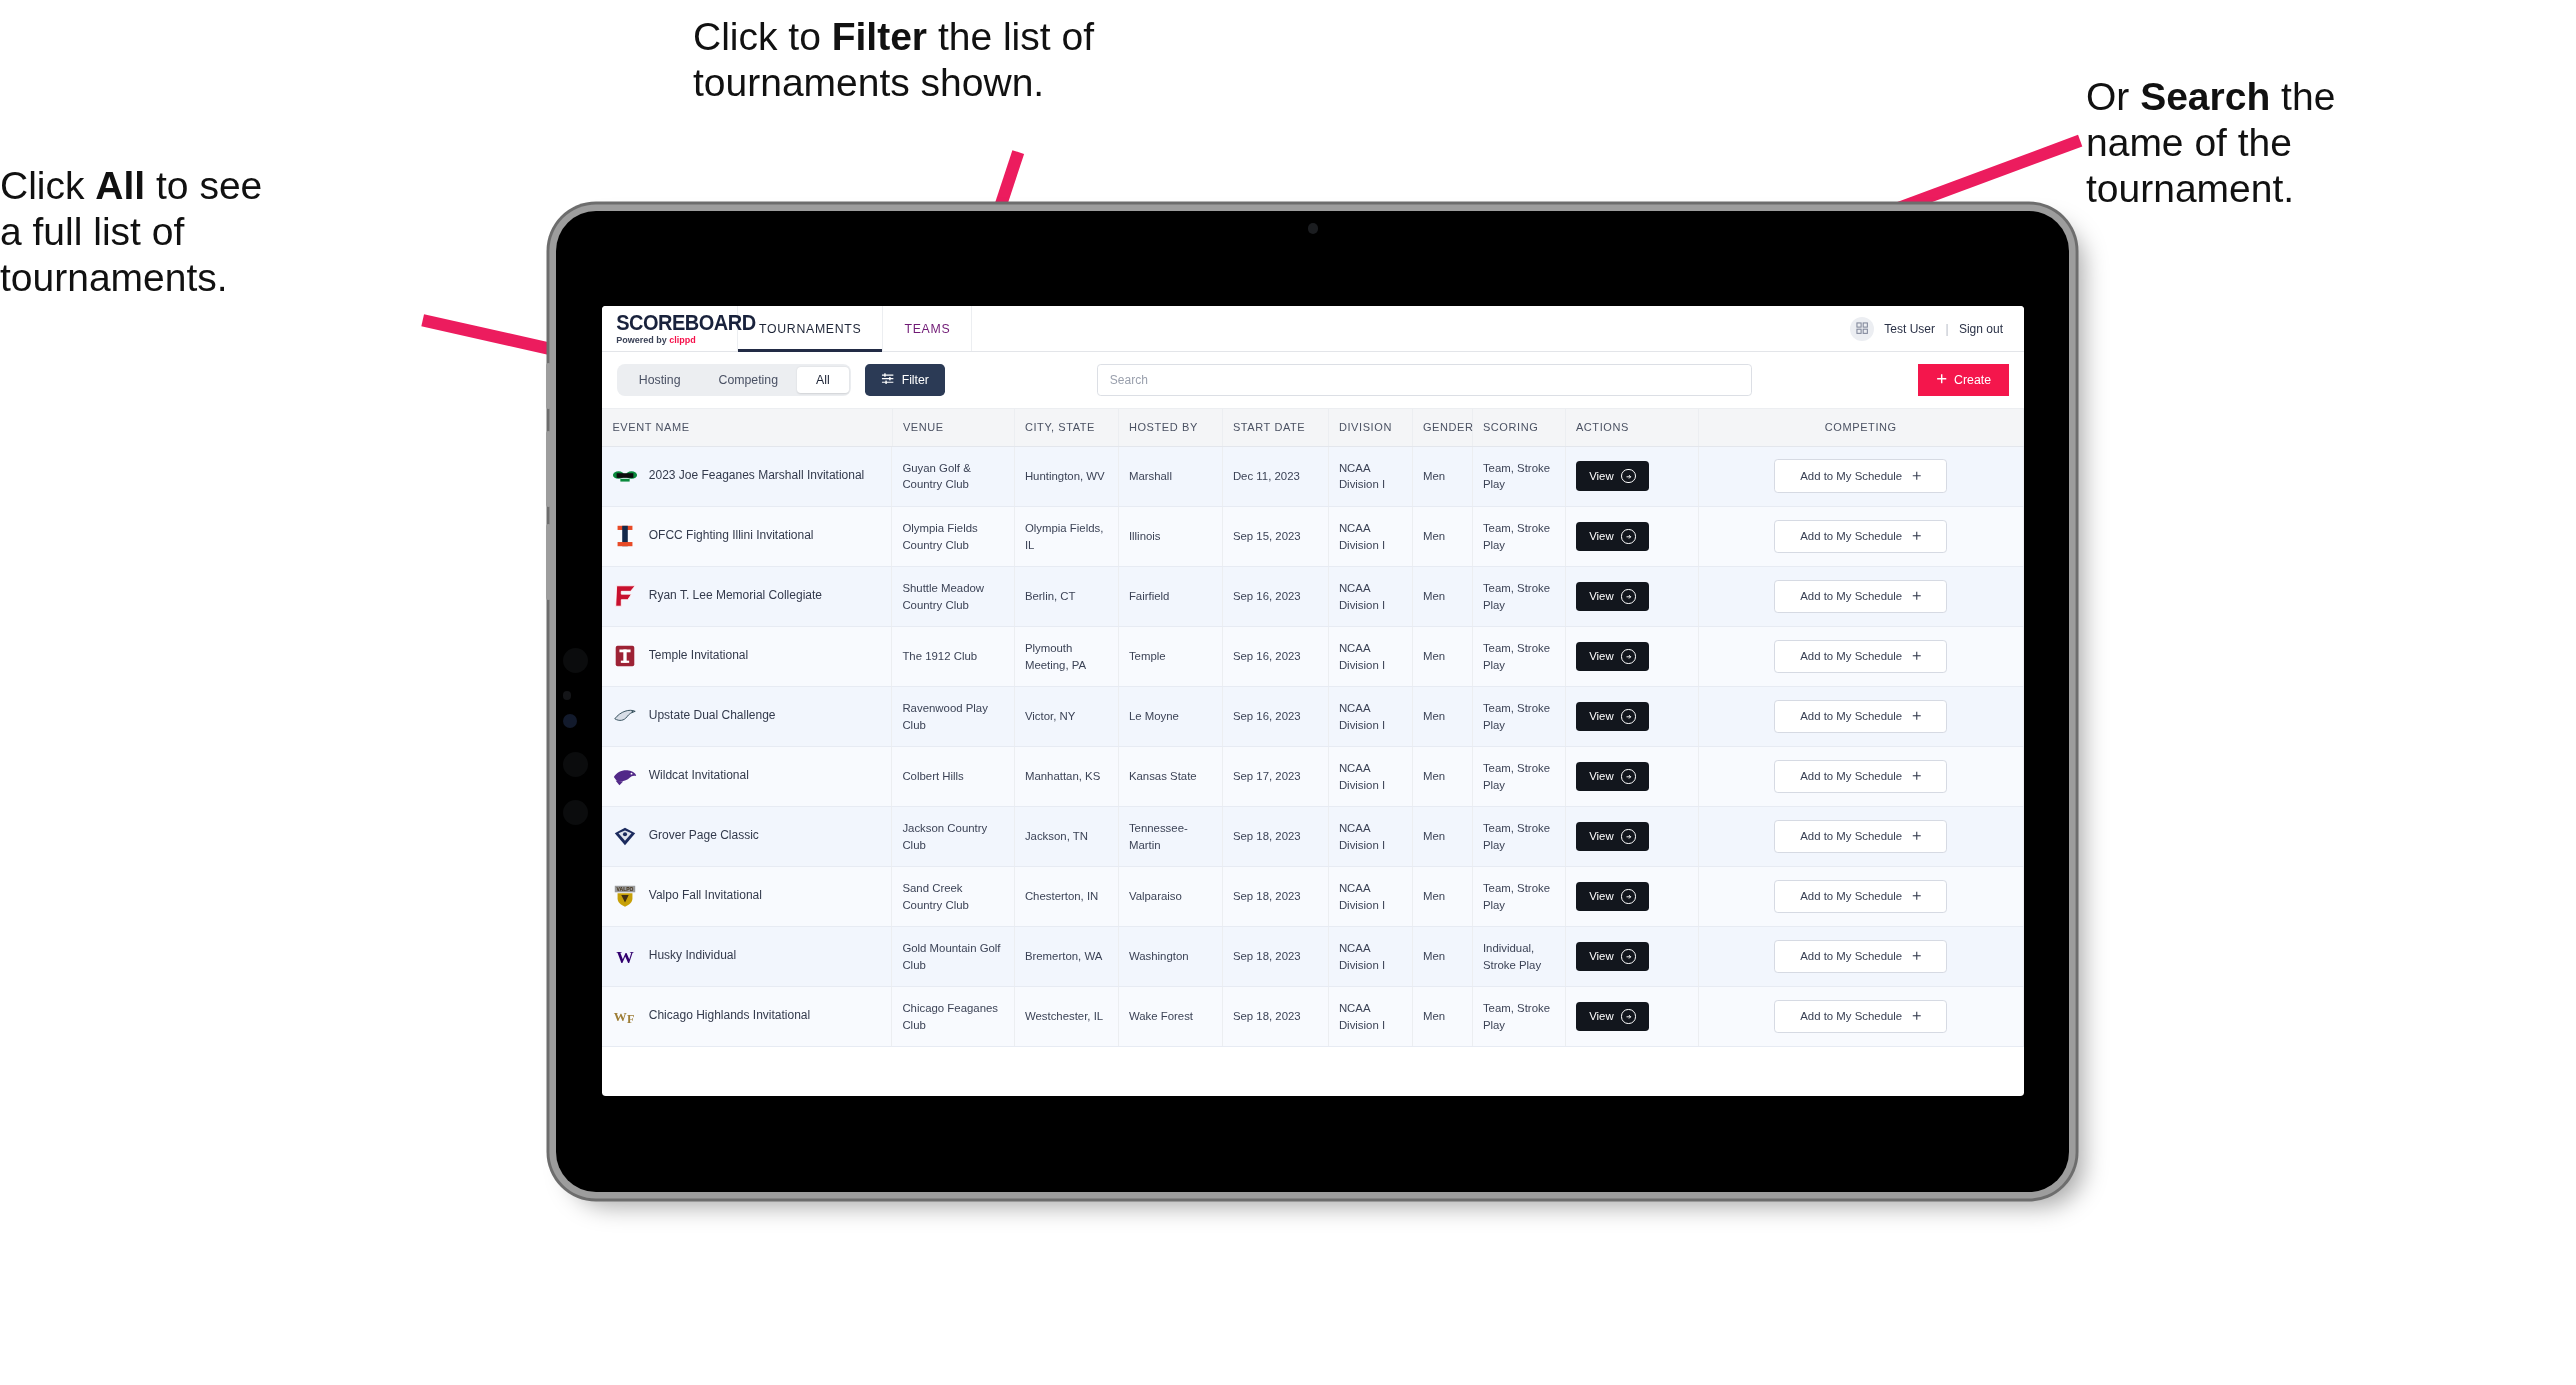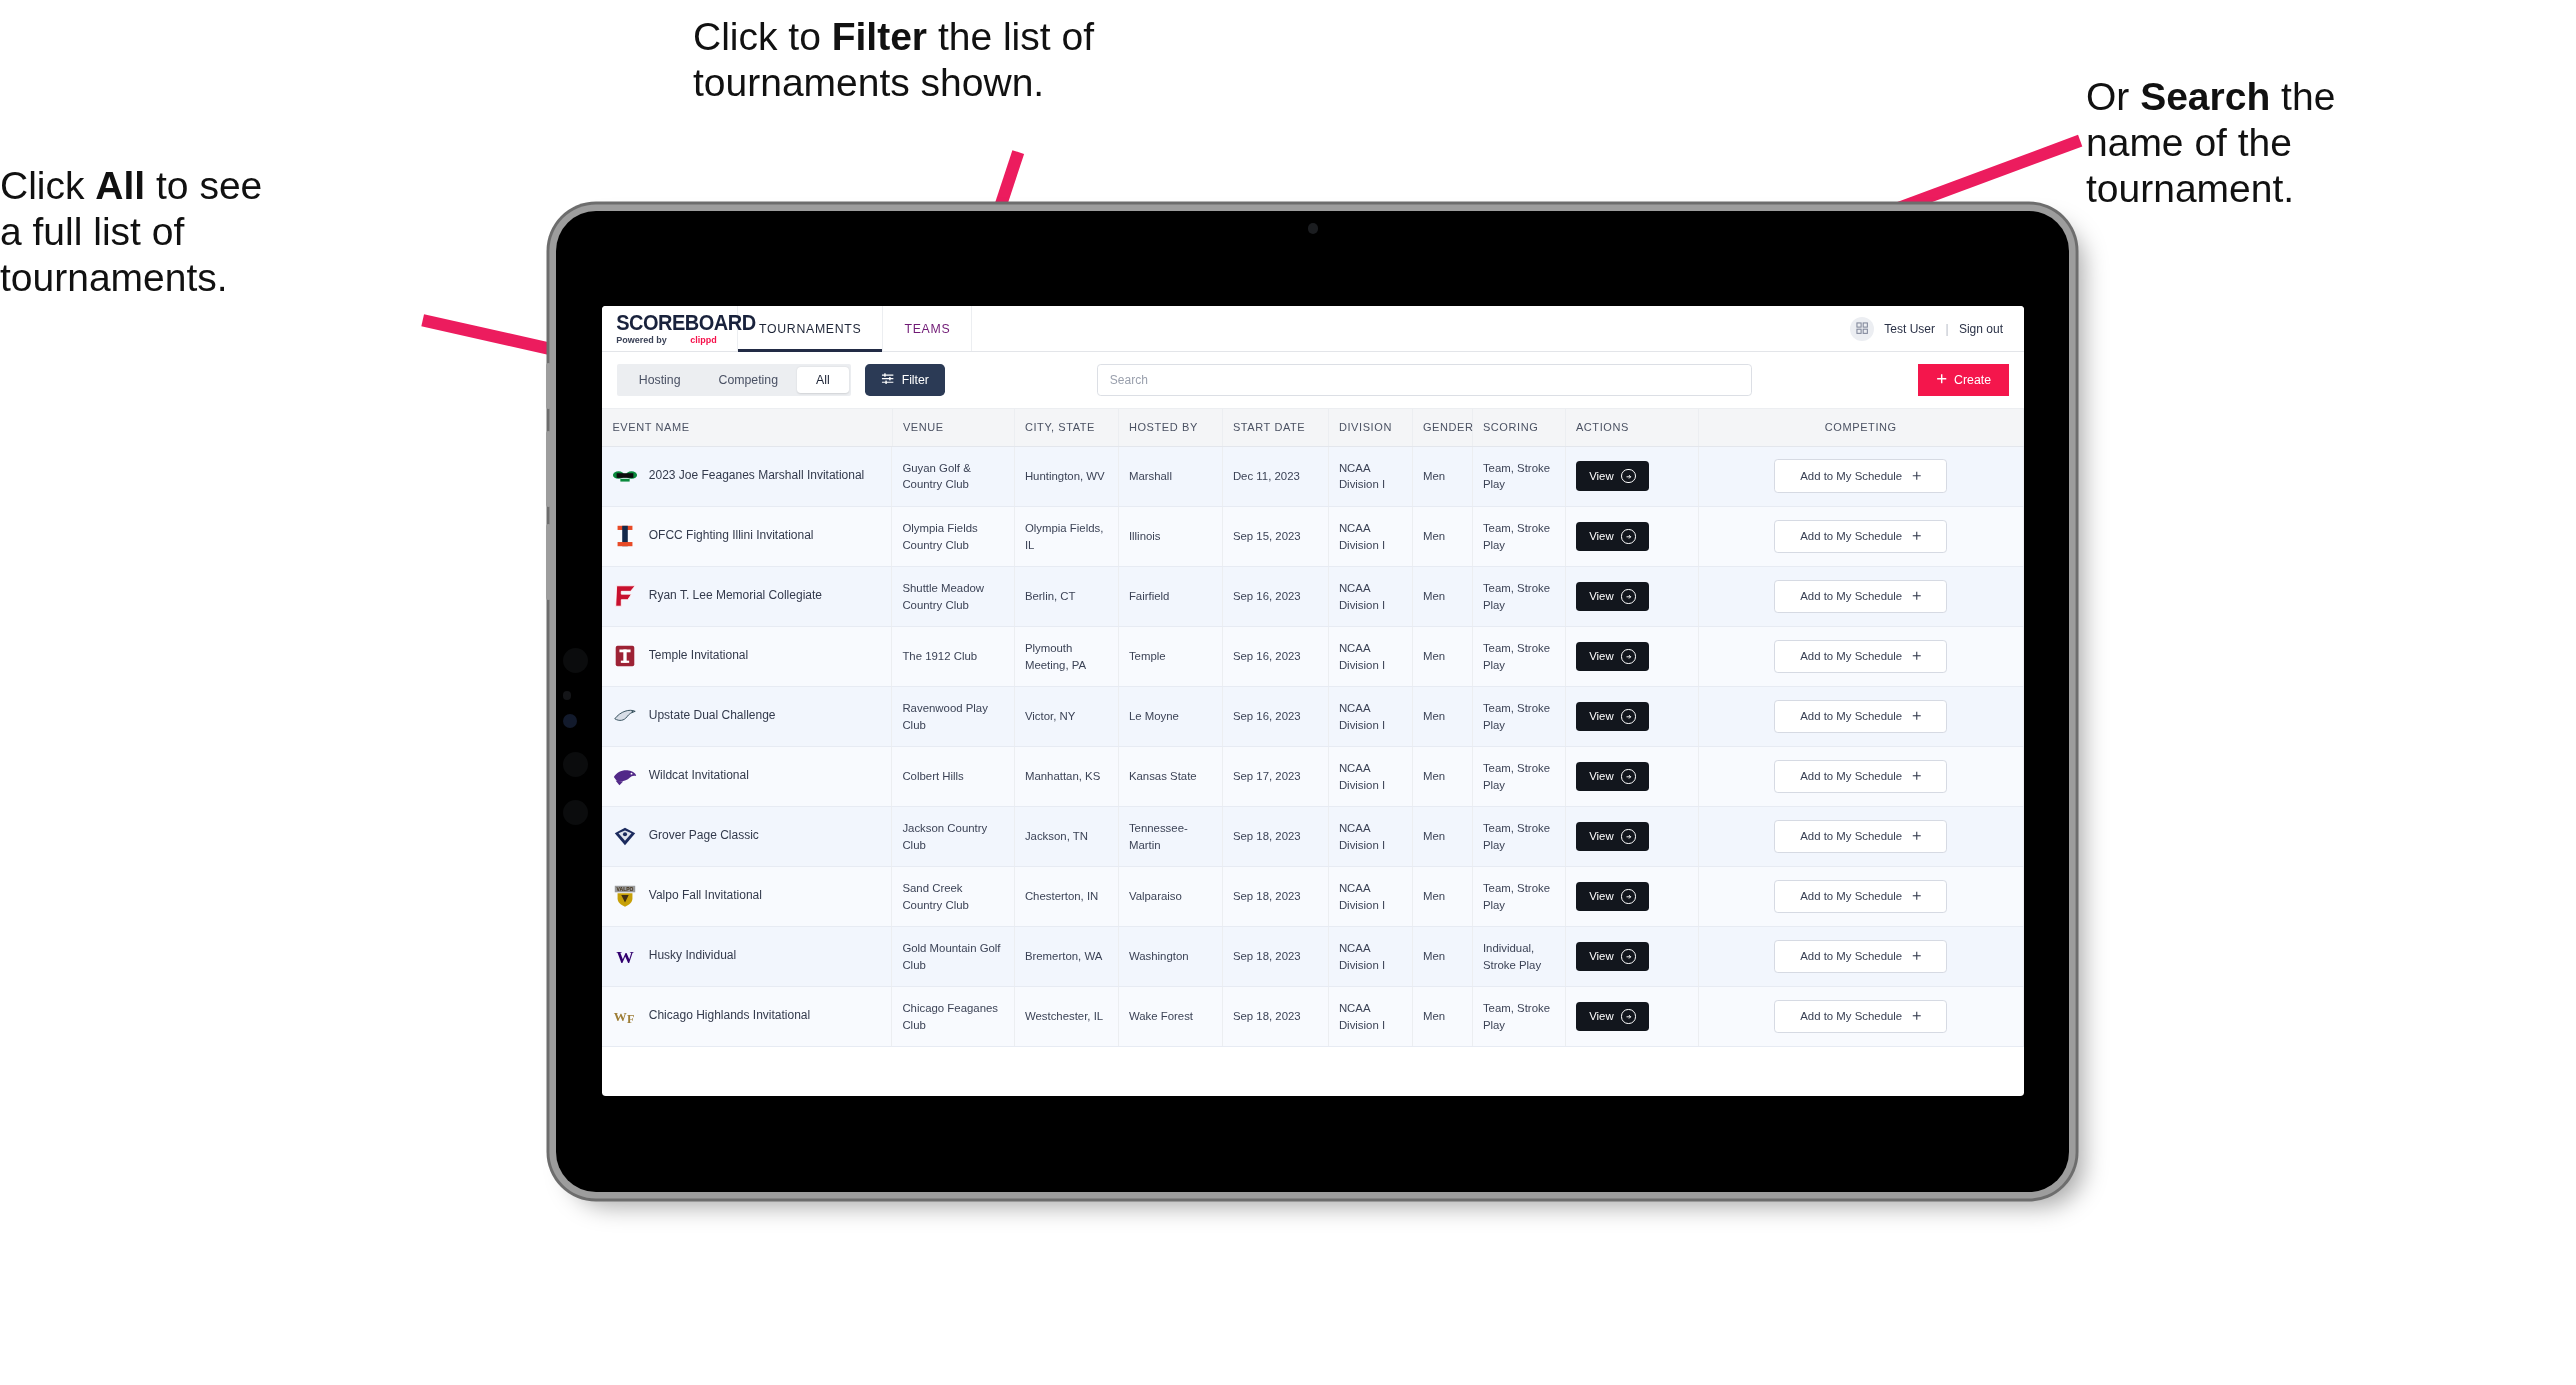--- a/index.html
+++ b/index.html
@@ -84,21 +84,21 @@
     font-size:20px;
     letter-spacing:-0.5px;
     color:#19223c;
     line-height:1;
     transform:scaleY(1.12);
     transform-origin:left center;
   }
   #brand-sub{
     font-size:9px;color:#3b4257;margin-top:3.8px;line-height:1;font-weight:600;
   }
-  #brand-sub .clippd{color:#f6104a;font-weight:bold;margin-left:21px;}
+  #brand-sub .clippd{color:#f6104a;font-weight:bold;}
   .navtab{
     display:flex;align-items:center;justify-content:center;
     font-size:12.3px;letter-spacing:0.7px;color:#701a75;
     padding:0 21px;
     position:relative;
     border-right:0.9px solid #eceef1;
     cursor:pointer;
   }
   .navtab.active{color:#1d2436;}
   .navtab.active:after{
@@ -115,21 +115,21 @@
   #userbox .sep{color:#b9bdc8;}
   #signout{cursor:pointer;}
 
   
   #toolbar{
     height:57px;display:flex;align-items:center;
     padding:0 15px;box-sizing:border-box;background:#fff;
     border-bottom:0.9px solid #eceef1;
   }
   #segmented{
-    display:flex;align-items:center;background:#eceef1;border-radius:2px;height:32px;padding:2.8px;box-sizing:border-box;
+    display:flex;align-items:center;background:#eceef1;border-radius:8px;height:32px;padding:2.8px;box-sizing:border-box;
   }
   .seg{
     height:26.6px;display:flex;align-items:center;justify-content:center;
     padding:0 19px;font-size:12.3px;color:#4a5164;border-radius:3.8px;cursor:pointer;
   }
   .seg.active{background:#ffffff;color:#1d2436;box-shadow:0 0.9px 1.9px rgba(0,0,0,.12);}
   #filterbtn{
     margin-left:13.3px;height:32px;background:#2b3a55;color:#ffffff;border-radius:4.7px;
     display:flex;align-items:center;gap:7.6px;padding:0 16px;font-size:12.3px;cursor:pointer;
   }

